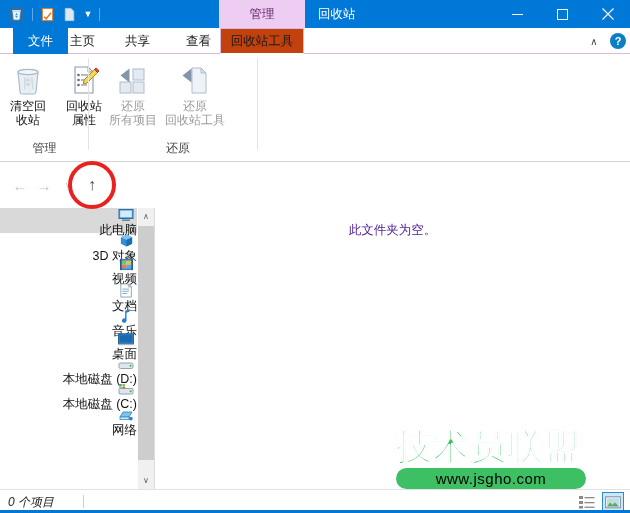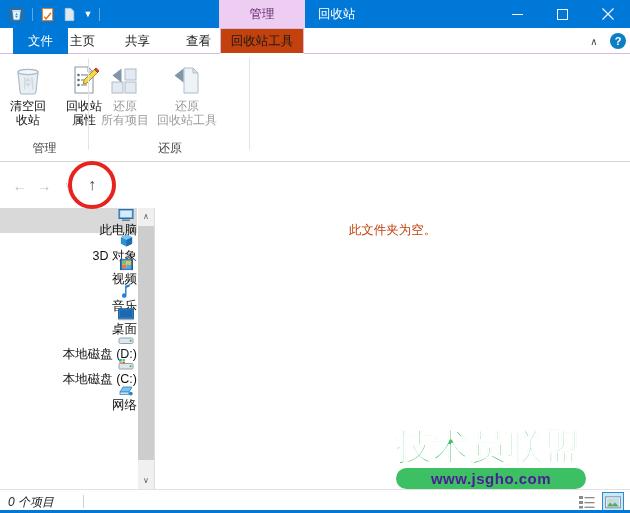--- a/index.html
+++ b/index.html
@@ -88,21 +88,21 @@
   .navpane{position:absolute;left:0;top:0;width:137px;height:281px;background:#fff;overflow:hidden;}
   .navscroll{position:absolute;left:137px;top:0;width:16px;height:281px;background:#f0f0f0;
              border-left:1px solid #fff;}
   .sb-arrow{position:absolute;left:0;width:16px;height:17px;display:flex;align-items:center;
             justify-content:center;color:#606060;font-size:8px;}
   .sb-arrow.top{top:0;}
   .sb-arrow.bot{bottom:0;}
   .sb-thumb{position:absolute;left:0;top:18px;width:16px;height:234px;background:#cdcdcd;}
   .content{position:absolute;left:154px;top:0;width:476px;height:281px;background:#fff;
            border-left:1px solid #dcdcdc;box-sizing:border-box;}
-  .empty-msg{position:absolute;left:0;top:14px;width:100%;text-align:center;color:#c2410c;font-size:12.5px;}
+  .empty-msg{position:absolute;left:0;top:14px;width:100%;text-align:center;color:#4c1d95;font-size:12.5px;}
 
   .tnode{height:25px;display:flex;align-items:flex-end;padding-left:12px;box-sizing:border-box;font-size:12.5px;color:#111;flex-direction:column;}
   .tnode.sel{background:#d9d9d9;}
   .tnode.child{padding-left:26px;}
   .tnode .tico{width:22px;display:flex;align-items:center;justify-content:center;}
   .tnode .tlbl{margin-left:1px;}
 
   
   .statusbar{position:absolute;left:0;bottom:0;width:630px;height:24px;background:#fff;
              border-top:1px solid #e2e2e2;box-sizing:border-box;}
@@ -112,21 +112,21 @@
   .vbtn{width:22px;height:20px;display:flex;align-items:center;justify-content:center;box-sizing:border-box;}
   .vbtn.active{border:1px solid #2a8dd4;background:#cde8f7;}
   .bluebar{position:absolute;left:0;bottom:0;width:630px;height:3px;background:#0078d7;}
 
   
   .watermark{position:absolute;left:396px;top:428px;width:200px;pointer-events:none;}
   .wm-top{font-size:36px;font-weight:bold;color:#3cc063;letter-spacing:1px;line-height:38px;
           -webkit-text-stroke:1px #fff;}
   .wm-pill{margin-top:2px;background:#3cc063;border-radius:11px;height:21px;display:flex;
            align-items:center;justify-content:center;width:190px;}
-  .wm-pill span{color:#4c1d95;font-size:15px;font-weight:bold;letter-spacing:.5px;}
+  .wm-pill span{color:#000000;font-size:15px;font-weight:normal;letter-spacing:.5px;}
 
   
   .annot{position:absolute;left:68px;top:161px;width:48px;height:48px;border:4px solid #e8231f;
          border-radius:50%;box-sizing:border-box;pointer-events:none;}
 </style>
 </head>
 <body>
 
 <div id="app">
 
@@ -235,21 +235,21 @@
           <div class="lbl">
             <span>回收站</span><br>
             <span>属性</span>
           </div>
         </div>
       </div>
       <div class="glabel">管理</div>
       <div class="gsep"></div>
     </div>
 
-    <div class="rgroup" style="left:90px;width:160px;">
+    <div class="rgroup" style="left:98px;width:160px;">
       <div class="gitems" style="left:4px;">
         <div class="ritem wide disabled">
           <div class="icon">
             <svg width="34" height="32" viewBox="0 0 34 32">
               <rect x="17" y="5" width="11" height="11" fill="#e3eaf2" stroke="#aebccb" stroke-width="1"></rect>
               <rect x="4" y="18" width="11" height="11" fill="#e3eaf2" stroke="#aebccb" stroke-width="1"></rect>
               <rect x="17" y="18" width="11" height="11" fill="#e3eaf2" stroke="#aebccb" stroke-width="1"></rect>
               <path d="M13.5 4.5L4.5 11.5l9 7v-3.5c0 0 0 0 0 0V8z" fill="#8296ab"></path>
             </svg>
           </div>
@@ -357,20 +357,32 @@
             <rect x="3" y="7" width="5" height="4" fill="#e07c4d"></rect>
             <rect x="8" y="7" width="5" height="4" fill="#5aa9dd"></rect>
             <rect x="1" y="1" width="1.6" height="12" fill="#1f5d94"></rect>
             <rect x="13.4" y="1" width="1.6" height="12" fill="#1f5d94"></rect>
           </svg>
         </span>
         <span class="tlbl">视频</span>
       </div>
 
 
+      <div class="tnode child">
+        <span class="tico">
+          <svg width="14" height="15" viewBox="0 0 14 16">
+            <path d="M1.5 1h8l3.2 3.2V15h-11.2z" fill="#fff" stroke="#8fa4b5" stroke-width="1"></path>
+            <path d="M9.5 1l3.2 3.2H9.5z" fill="#cfe0ec" stroke="#8fa4b5" stroke-width=".8"></path>
+            <rect x="3.2" y="6" width="7" height="1" fill="#7fa7c4"></rect>
+            <rect x="3.2" y="8.3" width="7" height="1" fill="#7fa7c4"></rect>
+            <rect x="3.2" y="10.6" width="5" height="1" fill="#7fa7c4"></rect>
+          </svg>
+        </span>
+        <span class="tlbl">文档</span>
+      </div>
 
 
       <div class="tnode child">
         <span class="tico">
           <svg width="13" height="15" viewBox="0 0 14 16">
             <path d="M11 1.2L5.5 3v8.2a2.4 2.4 0 1 0 1.5 2.1V5l3-1z" fill="#1e7fd4"></path>
           </svg>
         </span>
         <span class="tlbl">音乐</span>
       </div>

